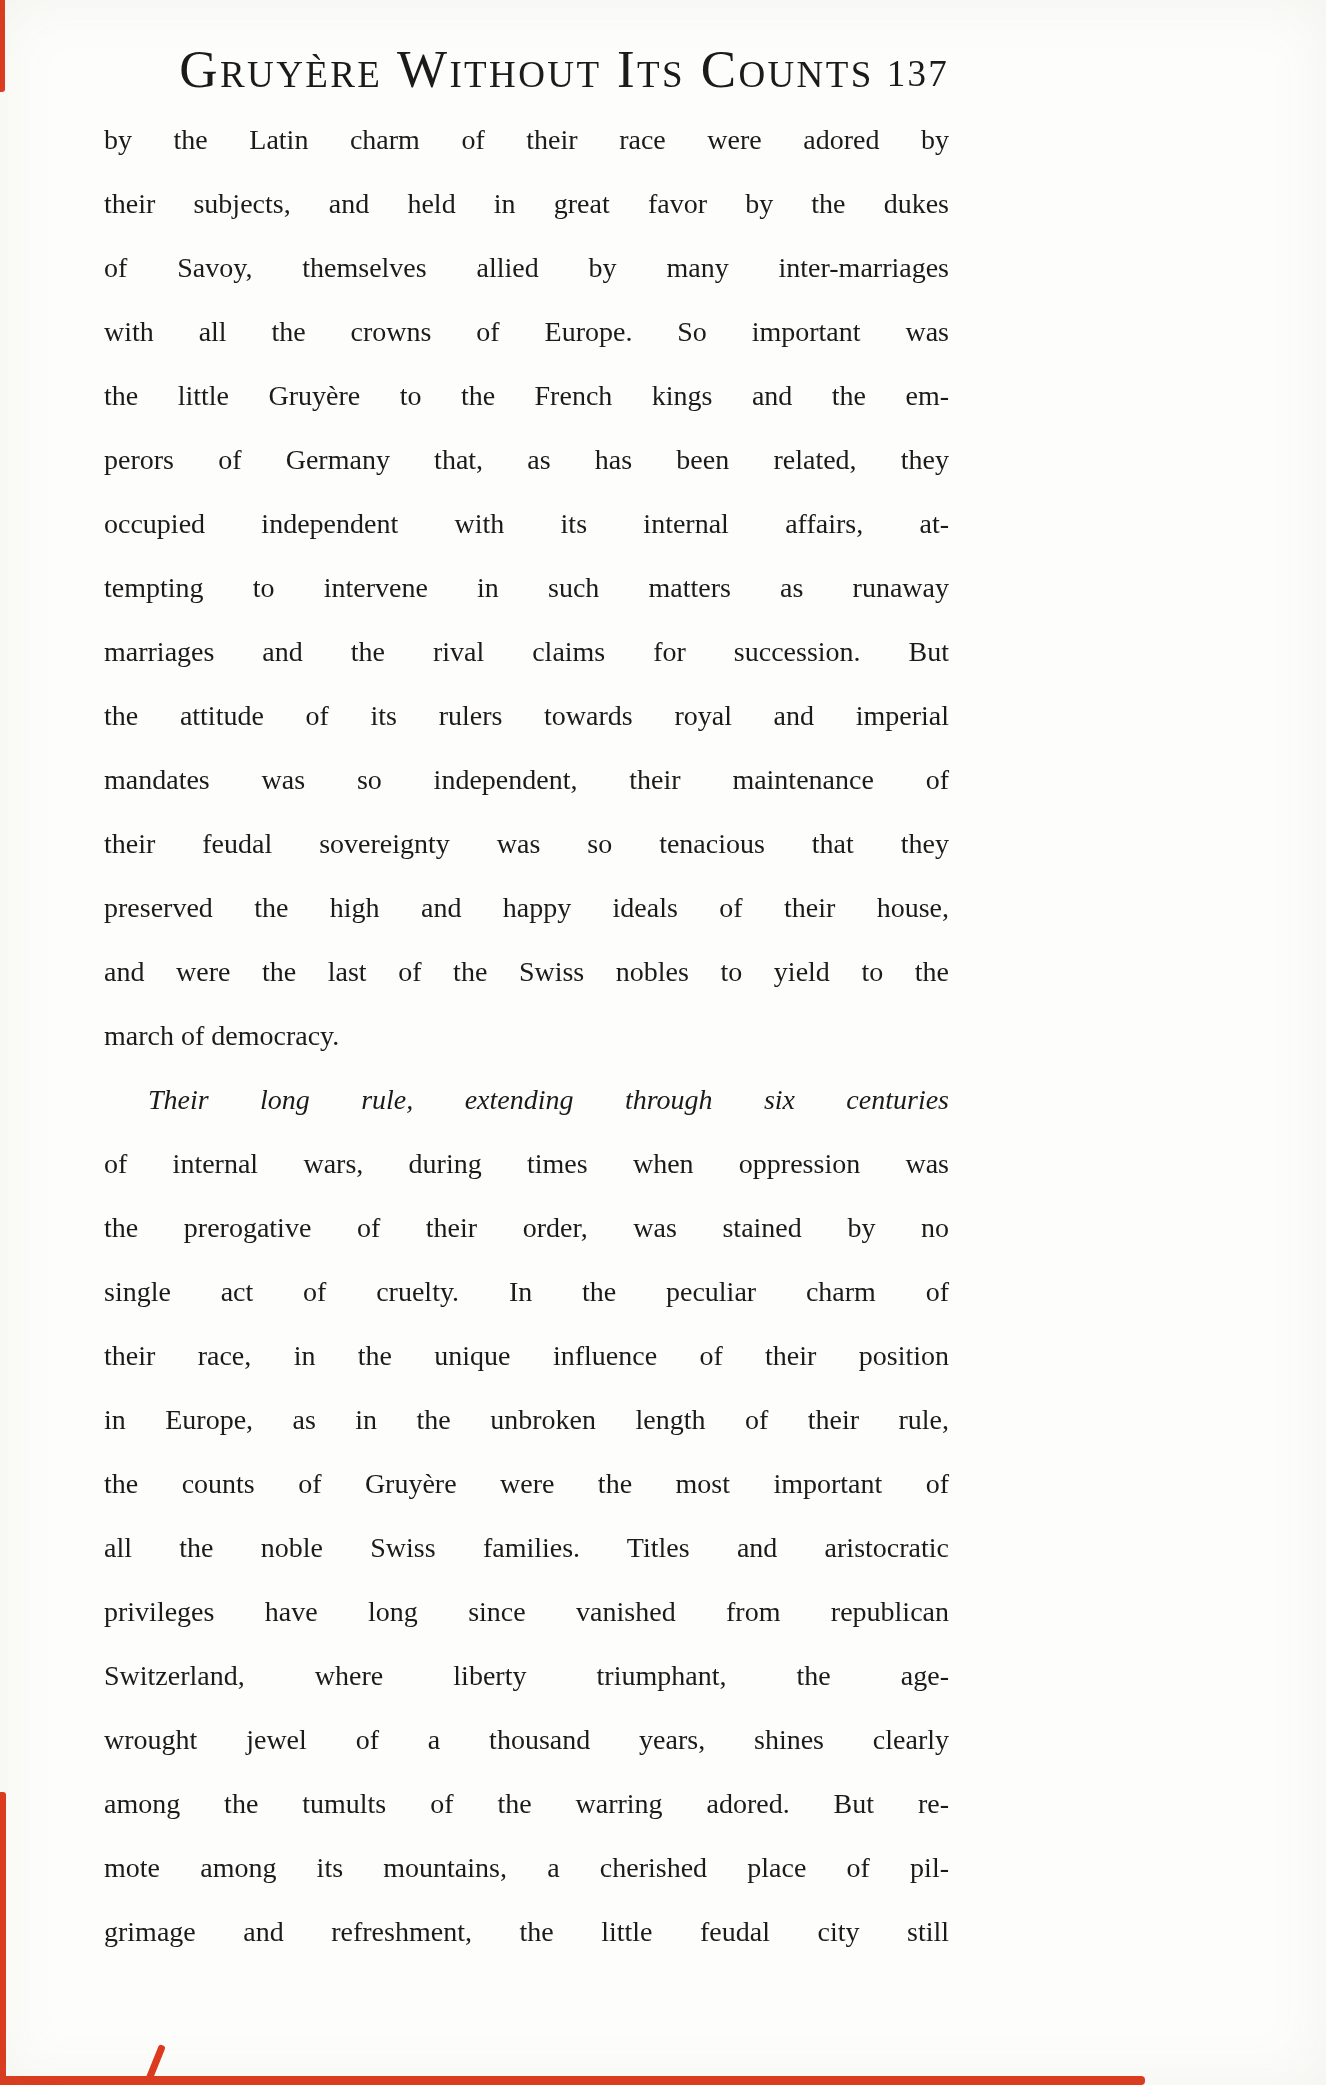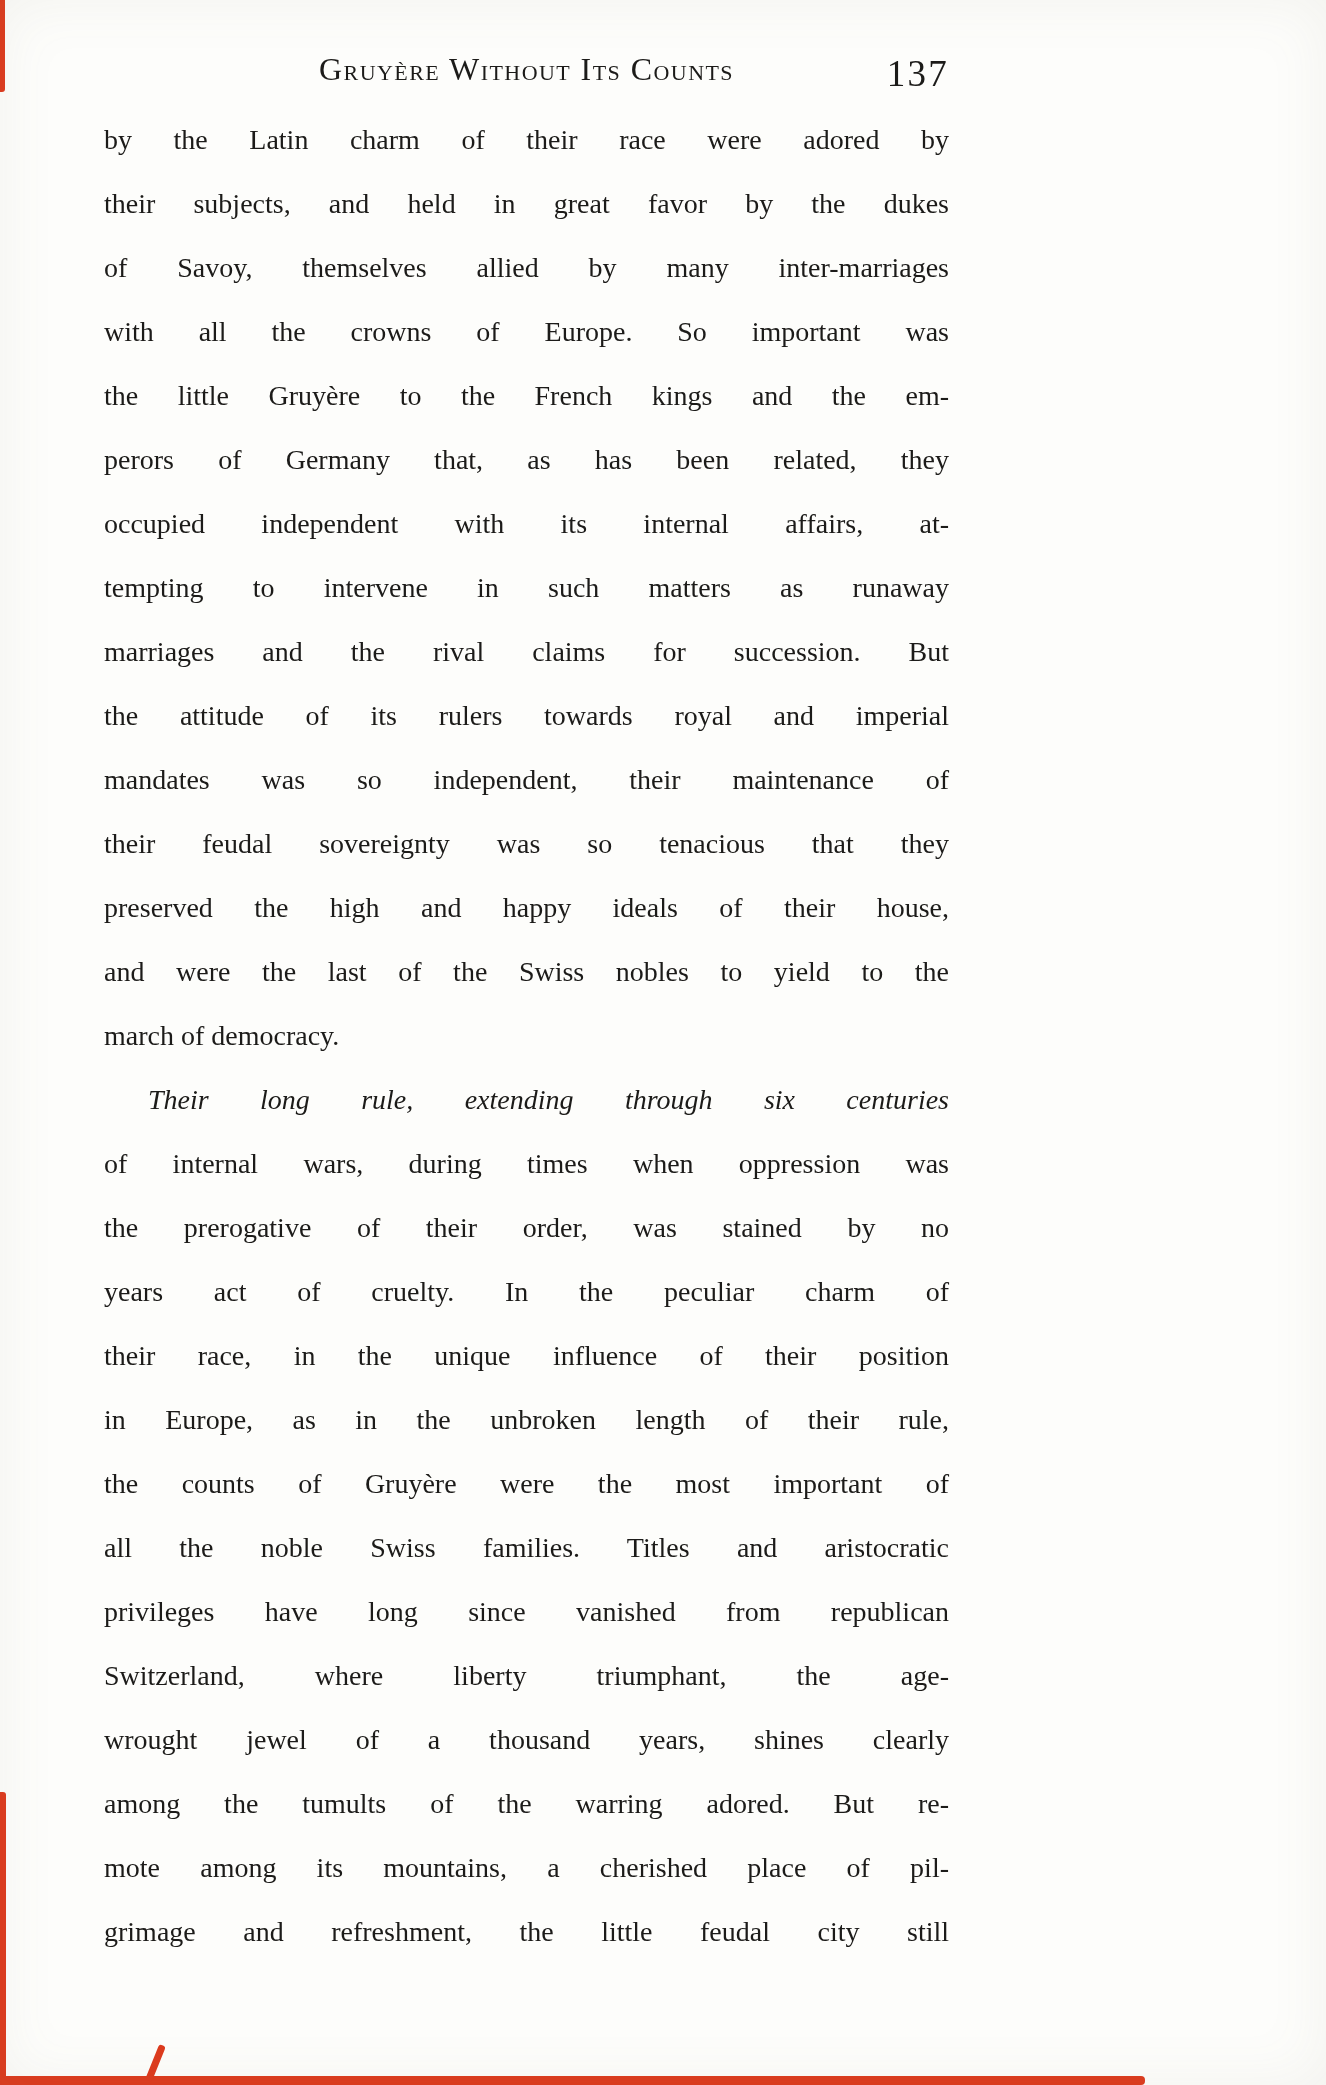--- a/index.html
+++ b/index.html
@@ -37,21 +37,21 @@
     width: 845px;
   }
   .header {
     position: relative;
     margin-top: 46px;
     height: 46px;
     text-align: center;
   }
   .running-title {
     font-variant: small-caps;
-    font-size: 32px;
+    font-size: 53px;
     line-height: 46px;
     letter-spacing: 0.045em;
     color: var(--ink);
   }
   .page-number {
     position: absolute;
     right: 0;
     top: 5px;
     font-size: 37px;
     line-height: 46px;
@@ -115,21 +115,21 @@
           <div class="line">mandates was so independent, their maintenance of</div>
           <div class="line">their feudal sovereignty was so tenacious that they</div>
           <div class="line">preserved the high and happy ideals of their house,</div>
           <div class="line">and were the last of the Swiss nobles to yield to the</div>
           <div class="line last">march of democracy.</div>
         </div>
         <div class="paragraph">
           <div class="line indent">Their long rule, extending through six centuries</div>
           <div class="line">of internal wars, during times when oppression was</div>
           <div class="line">the prerogative of their order, was stained by no</div>
-          <div class="line">years act of cruelty. In the peculiar charm of</div>
+          <div class="line">single act of cruelty. In the peculiar charm of</div>
           <div class="line">their race, in the unique influence of their position</div>
           <div class="line">in Europe, as in the unbroken length of their rule,</div>
           <div class="line">the counts of Gruyère were the most important of</div>
           <div class="line">all the noble Swiss families. Titles and aristocratic</div>
           <div class="line">privileges have long since vanished from republican</div>
           <div class="line">Switzerland, where liberty triumphant, the age-</div>
           <div class="line">wrought jewel of a thousand years, shines clearly</div>
           <div class="line">among the tumults of the warring adored. But re-</div>
           <div class="line">mote among its mountains, a cherished place of pil-</div>
           <div class="line">grimage and refreshment, the little feudal city still</div>

